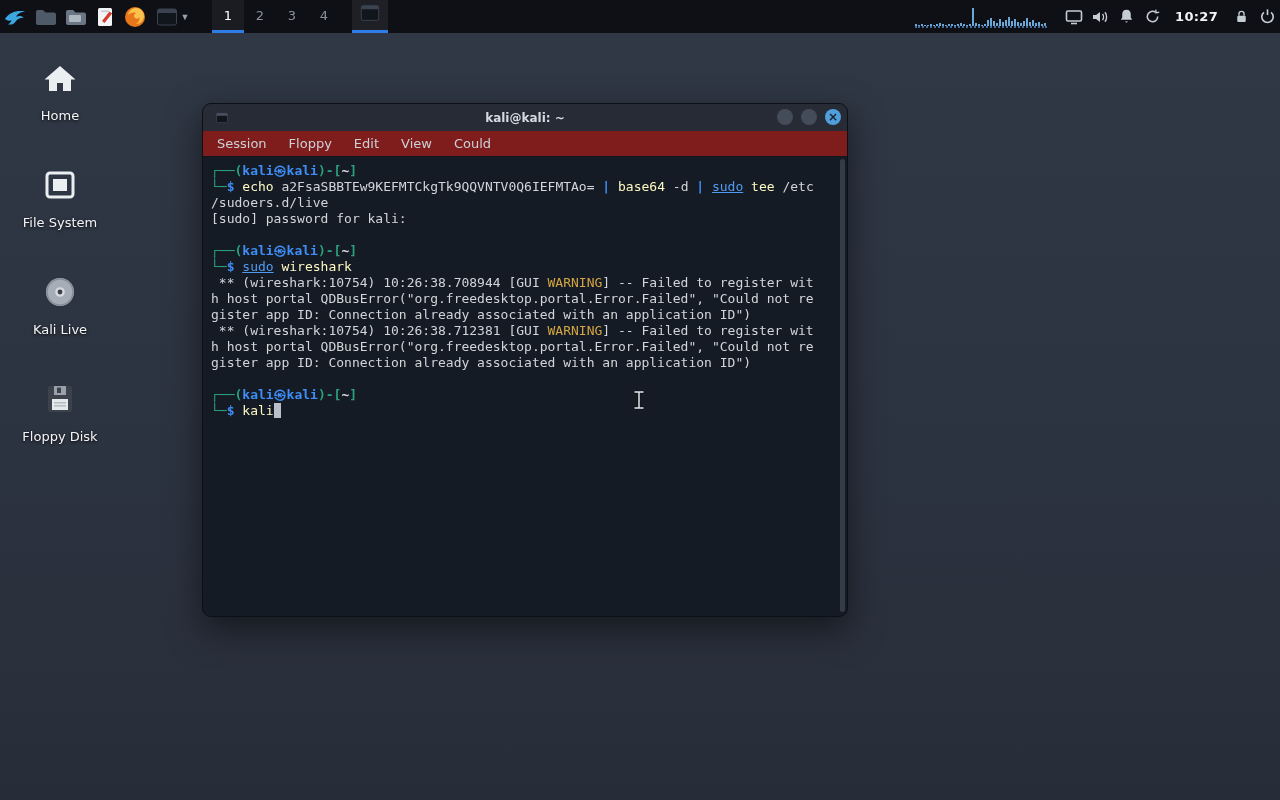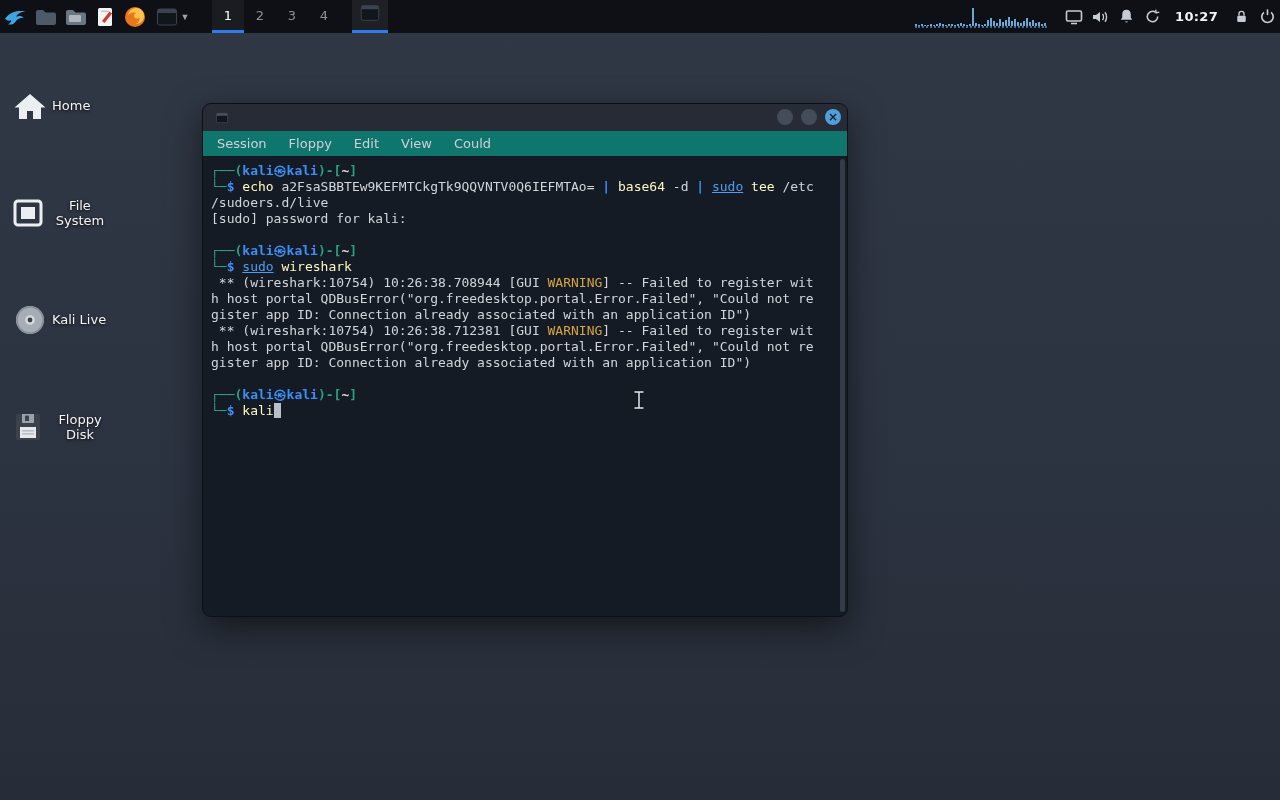--- a/index.html
+++ b/index.html
@@ -26,39 +26,39 @@
             justify-content:center; background:rgba(255,255,255,0.07);
             border-bottom:3px solid var(--accent); }
   .cpu { width:132px; height:22px; display:flex; align-items:flex-end; margin-right:14px;
          border-bottom:2px dotted rgba(100,160,225,0.65); }
   .cpu-bar { width:2px; margin-right:1px; background:#6aa8d8; }
   .picon { width:26px; height:33px; display:flex; align-items:center; justify-content:center; }
   .clock { color:#f2f4f7; font-size:13px; font-weight:600; padding:0 10px; letter-spacing:.3px; }
 
   
   .desktop-icons { position:absolute; left:8px; top:48px; width:104px; }
-  .dicon { width:104px; height:107px; display:flex; flex-direction:row; align-items:center; }
+  .dicon { width:104px; height:107px; display:flex; flex-direction:column; align-items:center; }
   .dicon-img { width:44px; height:44px; margin-top:8px; display:flex; align-items:center; justify-content:center; }
   .dicon-label { margin-top:8px; font-size:13px; color:#f2f4f6;
                  text-shadow:0 1px 3px rgba(0,0,0,0.9); text-align:center; }
 
   
   .window { position:absolute; left:202px; top:103px; width:646px; height:514px;
             border-radius:9px; background:#151b24; box-shadow:0 12px 34px rgba(0,0,0,0.5);
             overflow:hidden; border:1px solid #0c0f15; }
   .titlebar { height:27px; background:#262b36; display:flex; align-items:center; position:relative; }
   .ticon { margin-left:12px; display:flex; }
   .ttitle { position:absolute; left:0; right:0; text-align:center; font-size:12px;
             font-weight:bold; color:#d6dae0; pointer-events:none; }
   .wbtns { position:absolute; right:6px; top:5px; display:flex; gap:8px; }
   .wbtn { width:16px; height:16px; border-radius:50%; background:#454c59;
           display:flex; align-items:center; justify-content:center;
           font-size:12px; line-height:1; color:#1b2029; }
   .wbtn.close { background:var(--close); font-weight:bold; }
-  .menubar { height:26px; background:#0f766e; display:flex; align-items:center;
+  .menubar { height:26px; background:#7f1d1d; display:flex; align-items:center;
              padding-left:14px; border-bottom:1px solid #12161e; }
   .menu-item { color:#ccd1d8; font-size:13px; margin-right:22px; }
   .content { position:absolute; top:53px; left:0; right:8px; bottom:0;
              padding:6px 8px 0 8px; font-family:"DejaVu Sans Mono","Liberation Mono",monospace;
              font-size:13px; }
   .term-line { white-space:pre; height:16px; line-height:16px; color:#d2d5da; }
   .seg-frame { color:var(--green); font-weight:bold; }
   .seg-user  { color:#3f8ef7; font-weight:bold; }
   .seg-path  { color:#dfe3e8; font-weight:bold; }
   .seg-w     { color:#d2d5da; }
@@ -277,20 +277,21 @@
     </div>
 
   <div class="window">
     <div class="titlebar">
       <span class="ticon">
         <svg width="14" height="14" viewBox="0 0 24 24">
             <rect x="2.5" y="4" width="19" height="16" rx="2" fill="#11151c" stroke="#4a5260"></rect>
             <path d="M2.5 6a2 2 0 0 1 2-2h15a2 2 0 0 1 2 2v2h-19z" fill="#4a5260"></path>
           </svg>
       </span>
+      <span class="ttitle">kali@kali: ~</span>
       <span class="wbtns">
         <span class="wbtn min"></span>
         <span class="wbtn max"></span>
         <span class="wbtn close">×</span>
       </span>
     </div>
     <div class="menubar">
         <span class="menu-item">Session</span>
         <span class="menu-item">Floppy</span>
         <span class="menu-item">Edit</span>

